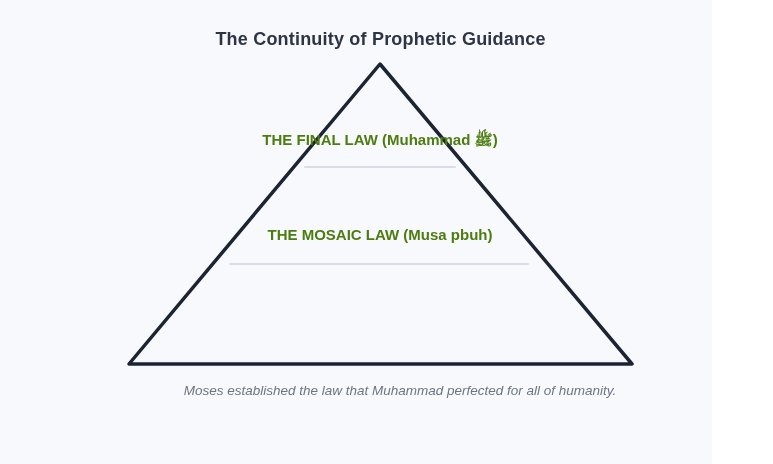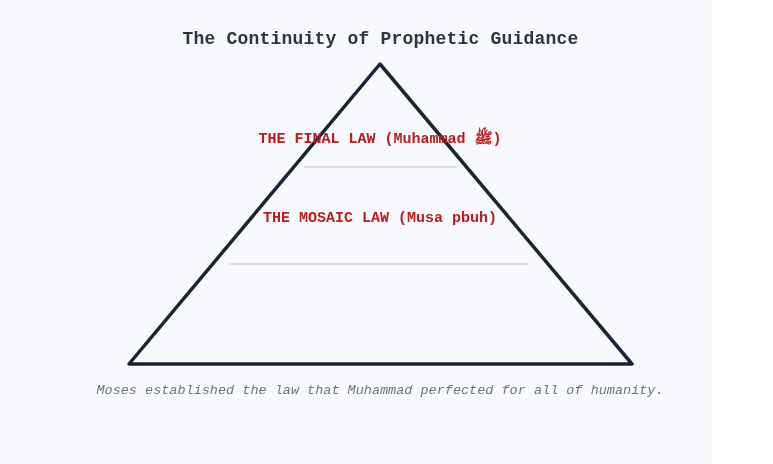--- a/index.html
+++ b/index.html
@@ -6,21 +6,20 @@
     margin: 0;
     padding: 0;
     font-family: "Liberation Sans", sans-serif;
   }
   .screen {
     position: relative;
     width: 712px;
     height: 464px;
     background: #f8f9fc;
     overflow: hidden;
-    font-family: Liberation Mono, monospace;
   }
   .title {
     position: absolute;
     top: 29px;
     left: 0;
     width: 761px;
     margin: 0;
     text-align: center;
     font-size: 18px;
     font-weight: bold;
@@ -32,31 +31,31 @@
     top: 0;
     left: 0;
   }
   .level {
     position: absolute;
     left: 380px;
     transform: translateX(-50%);
     white-space: nowrap;
     font-size: 15px;
     font-weight: bold;
-    color: #b91c1c;
+    color: #4d7c0f;
     line-height: 17px;
     text-align: center;
   }
   .level1 { top: 131px; }
-  .level2 { top: 210px; }
+  .level2 { top: 226px; }
   .level3 { top: 310px; }
   .caption {
     position: absolute;
     top: 383px;
-    left: 380px;
+    left: 400px;
     transform: translateX(-50%);
     white-space: nowrap;
     font-size: 13.5px;
     font-style: italic;
     color: #6c7584;
     text-align: center;
   }
 </style>
 </head>
 <body>

